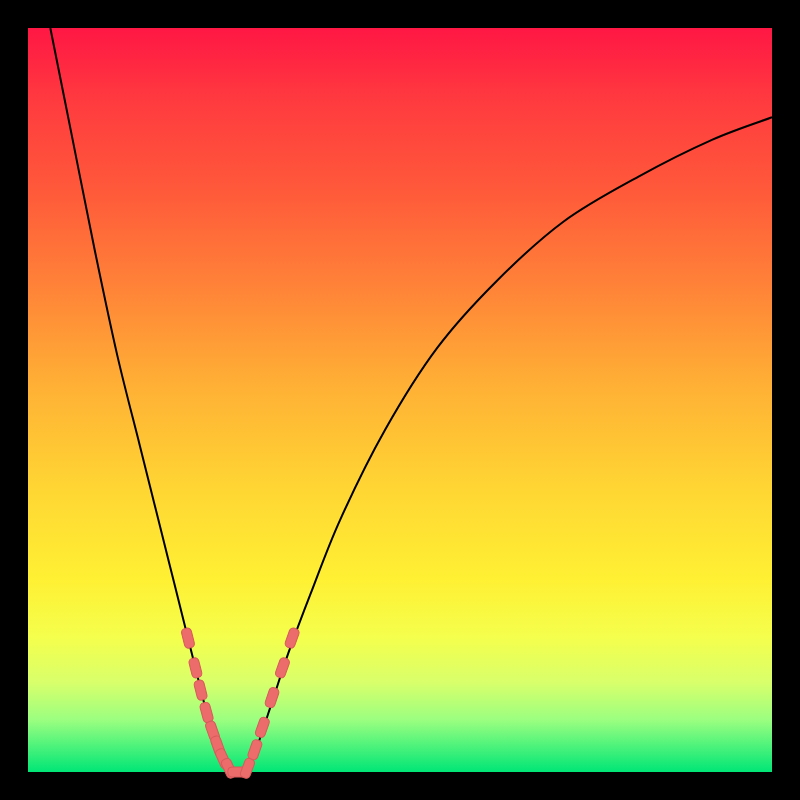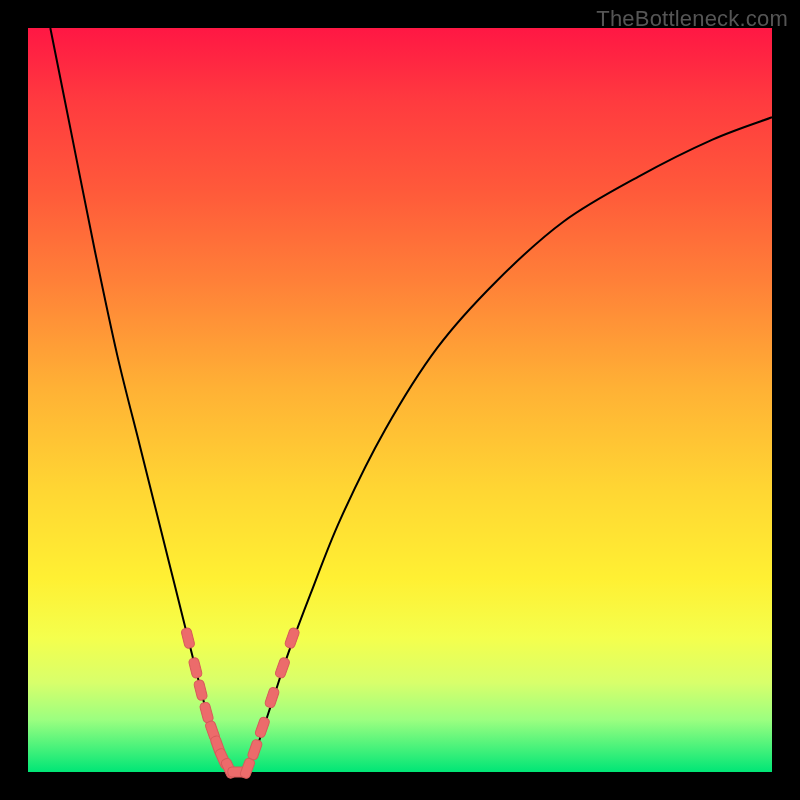--- a/index.html
+++ b/index.html
@@ -68,21 +68,20 @@
   }
   .marker-rect {
     rx: 4;
     ry: 4;
   }
 </style>
 </head>
 <body>
 
 <div class="frame">
-  <div class="watermark">TheBottleneck.com</div>
 
   <div class="plot-area">
     <svg class="curves" viewBox="0 0 744 744" preserveAspectRatio="none">
       <path id="left-curve-path" class="curve-line" d="M 22.32,0 C 26.04,18.600000000000005 37.2,74.4 44.64,111.60000000000002 C 52.08,148.80000000000004 59.519999999999996,187.24000000000007 66.96,223.20000000000005 C 74.39999999999999,259.16 81.84,295.11999999999995 89.28,327.35999999999996 C 96.72,359.59999999999997 105.39999999999999,391.84 111.6,416.64 C 117.8,441.44 121.52,456.32000000000005 126.48,476.16 C 131.44,496 136.4,515.8399999999999 141.36,535.68 C 146.32000000000002,555.52 151.89999999999998,577.84 156.23999999999998,595.2 C 160.57999999999998,612.5600000000001 163.68,624.96 167.4,639.84 C 171.12,654.72 175.212,672.08 178.56,684.48 C 181.90800000000002,696.88 184.636,706.1800000000001 187.488,714.24 C 190.34,722.3 193.44,727.88 195.672,732.84 C 197.904,737.8000000000001 200.01200000000003,742.14 200.88000000000002,744"></path>
       <path id="right-curve-path" class="curve-line" d="M 219.48,744 C 221.33999999999997,739.04 226.29999999999998,726.64 230.64,714.24 C 234.98,701.84 240.56,684.48 245.52,669.6 C 250.48000000000002,654.72 254.2,642.32 260.4,624.96 C 266.59999999999997,607.6 274.04,587.7600000000001 282.72,565.44 C 291.40000000000003,543.12 300.08,518.3199999999999 312.47999999999996,491.03999999999996 C 324.87999999999994,463.75999999999993 341,430.28 357.12,401.76 C 373.24,373.24 390.6,344.72 409.20000000000005,319.92 C 427.80000000000007,295.12 447.64000000000004,274.03999999999996 468.72,252.95999999999998 C 489.8,231.88 512.12,210.80000000000007 535.68,193.44000000000005 C 559.2399999999999,176.08000000000004 585.28,162.43999999999997 610.0799999999999,148.79999999999995 C 634.8799999999999,135.15999999999994 662.16,121.52000000000002 684.48,111.60000000000002 C 706.8000000000001,101.68000000000002 734.08,92.99999999999999 744,89.27999999999997"></path>
       <g id="markers-group">
           <rect x="-10" y="-5" width="20" height="10" rx="5" ry="5" class="marker marker-rect" transform="translate(159.96,610.08) rotate(75.96375653207355)"></rect>
           <rect x="-10" y="-5" width="20" height="10" rx="5" ry="5" class="marker marker-rect" transform="translate(167.4,639.84) rotate(75.9637565320735)"></rect>
           <rect x="-10" y="-5" width="20" height="10" rx="5" ry="5" class="marker marker-rect" transform="translate(172.60799999999998,662.16) rotate(75.9637565320735)"></rect>
           <rect x="-10" y="-5" width="20" height="10" rx="5" ry="5" class="marker marker-rect" transform="translate(178.56,684.48) rotate(74.89042487765953)"></rect>

